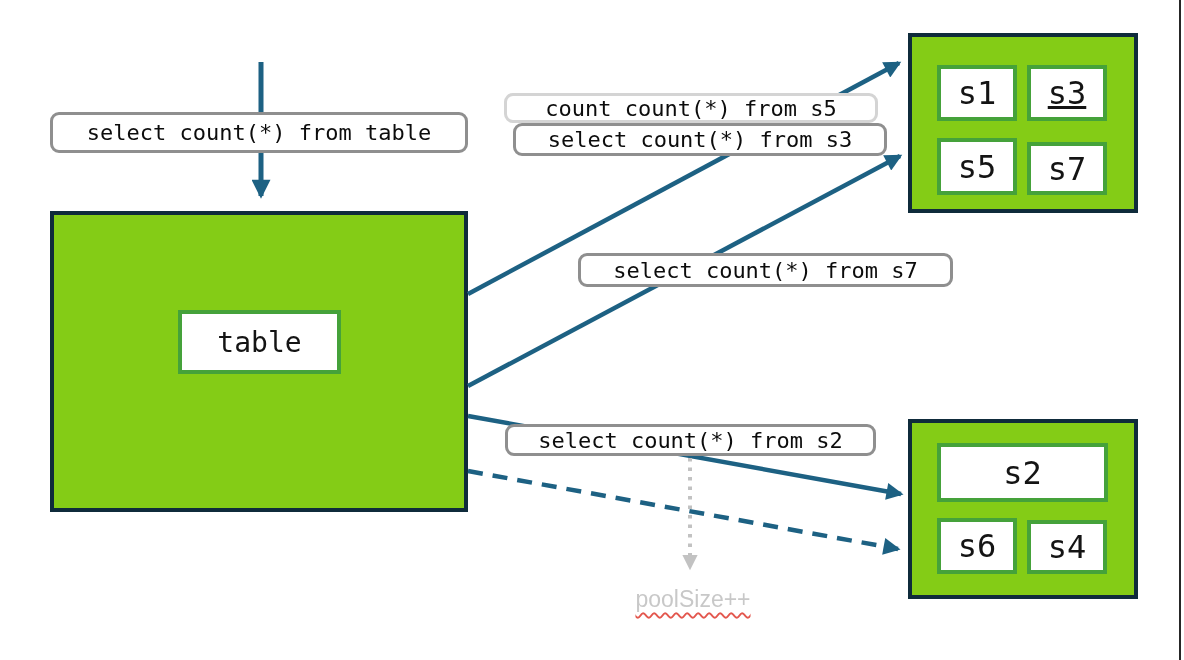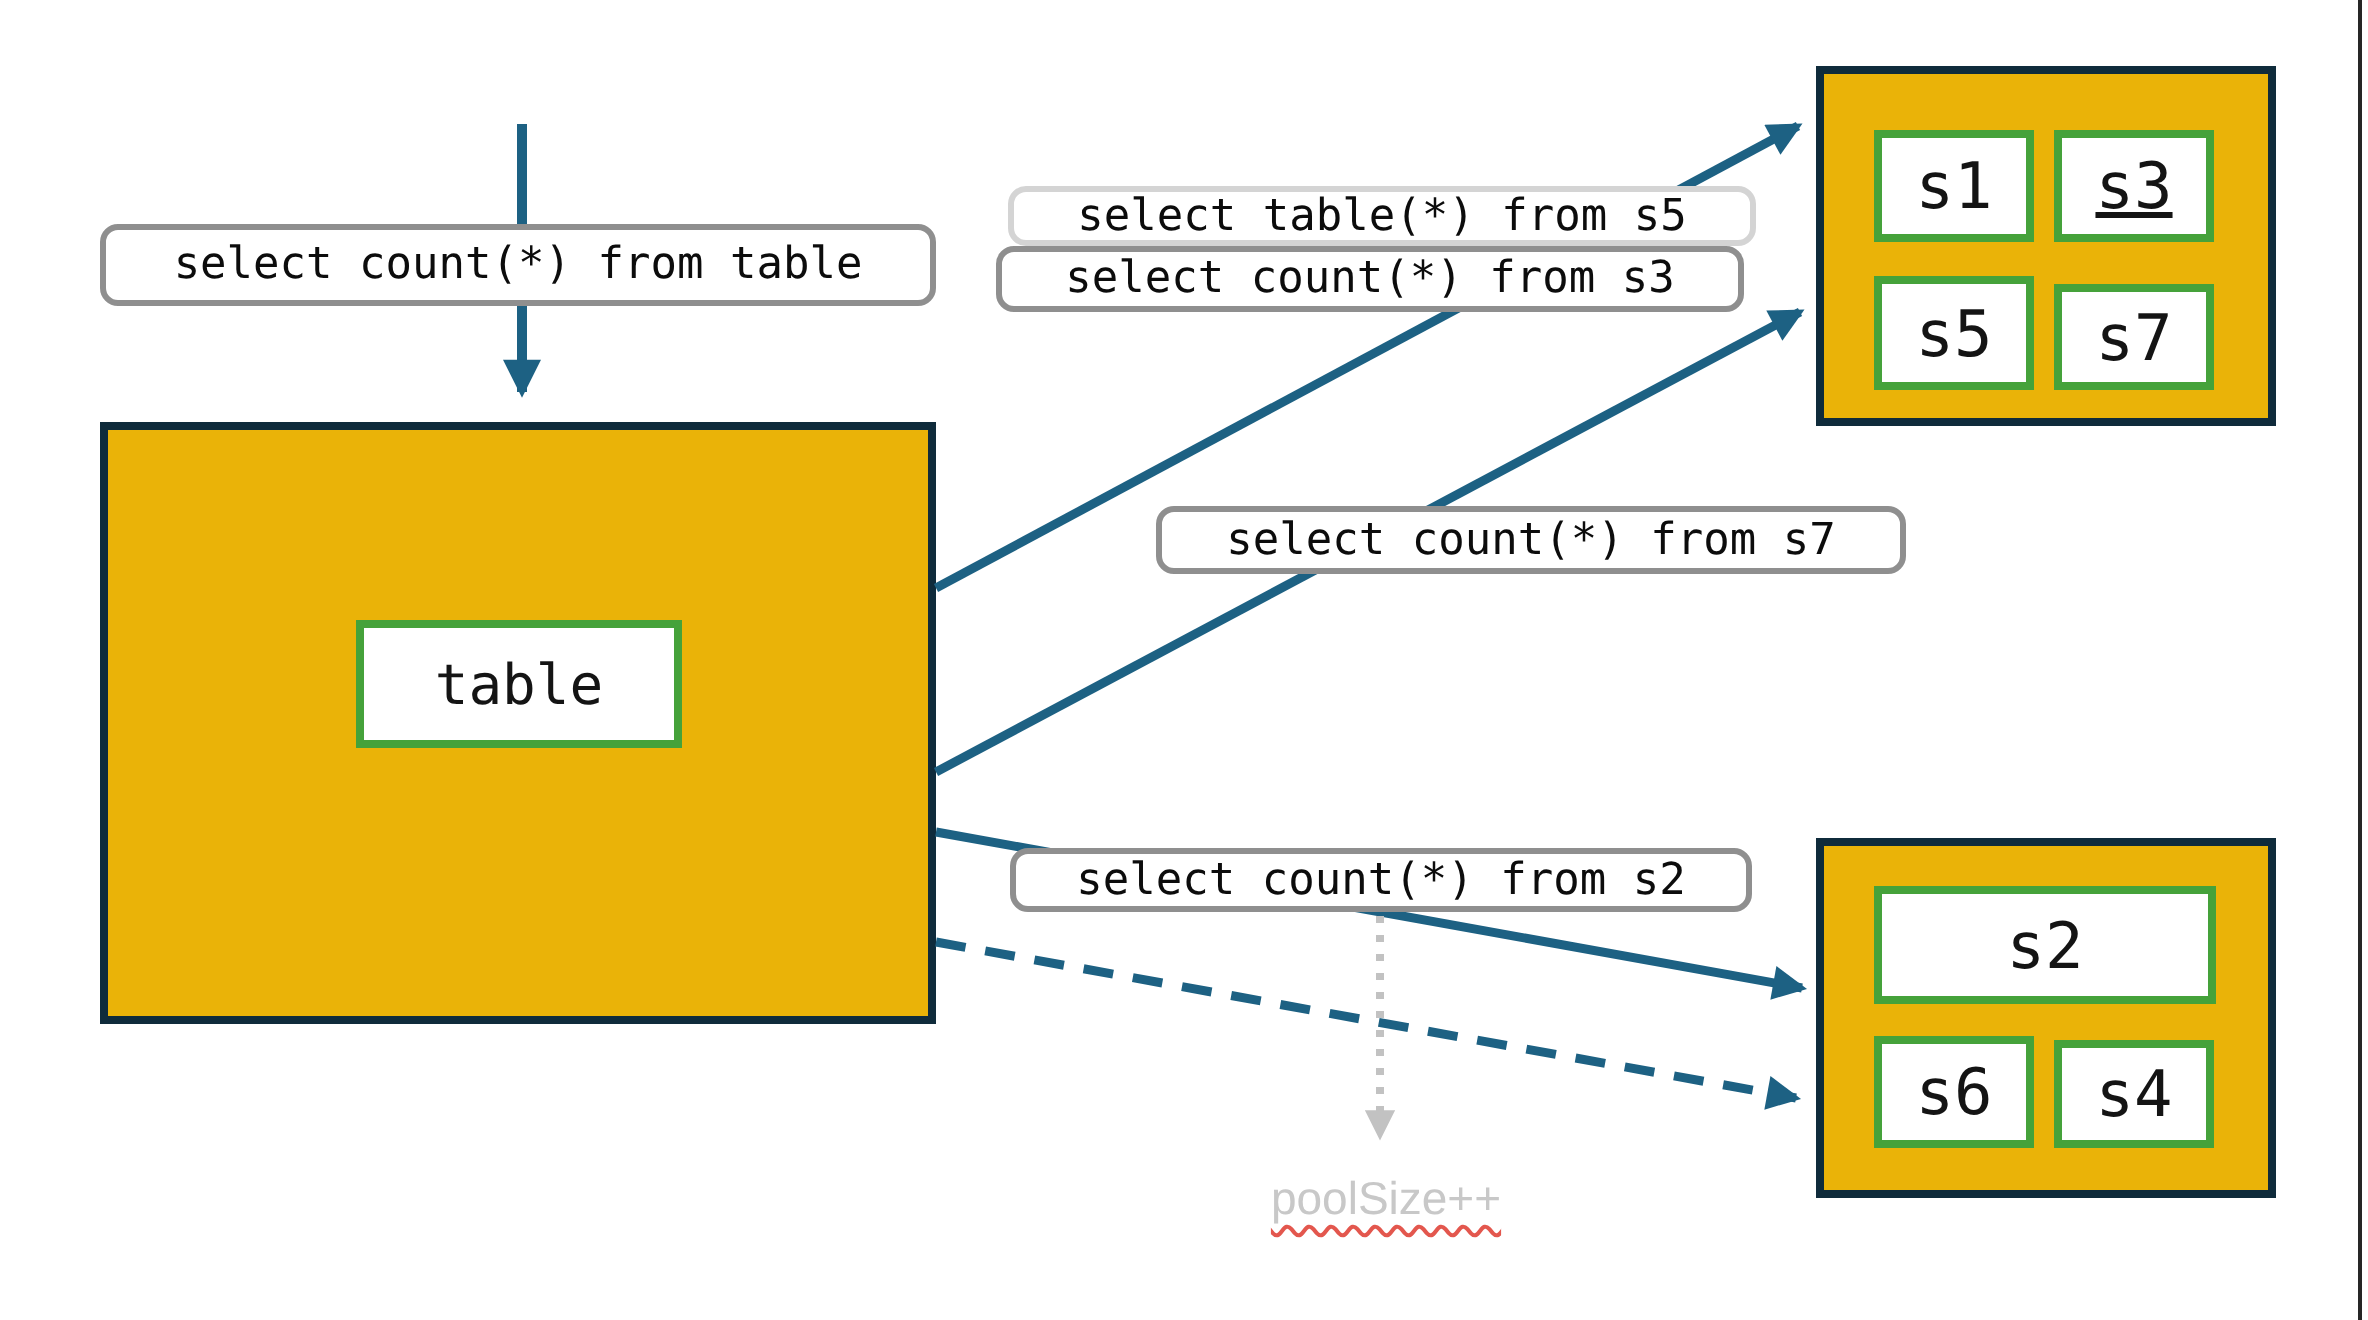--- a/index.html
+++ b/index.html
@@ -2,21 +2,21 @@
 <html><head>
 <meta charset="utf-8">
 <style>
   html,body{margin:0;padding:0;background:#fff;}
   .canvas{
     position:relative;width:1184px;height:660px;background:#ffffff;
     overflow:hidden;font-family:"DejaVu Sans Mono", monospace;
   }
   .edge-line{position:absolute;top:0;left:1179px;width:2px;height:660px;background:#262626;}
   .arrow-layer{position:absolute;top:0;left:0;z-index:2;pointer-events:none;}
-  .node{position:absolute;box-sizing:border-box;background:#eab308;border:4px solid #0f2b3b;z-index:1;}
+  .node{position:absolute;box-sizing:border-box;background:#84cc16;border:4px solid #0f2b3b;z-index:1;}
   .shard{
     position:absolute;box-sizing:border-box;background:#ffffff;border:4px solid #45a23a;
     display:flex;align-items:center;justify-content:center;
     font-size:32px;color:#141414;z-index:1;
   }
   .qlabel{
     position:absolute;box-sizing:border-box;background:#ffffff;border:3px solid #8f8f8f;
     border-radius:9px;display:flex;align-items:center;justify-content:center;
     font-size:22px;color:#0c0c0c;white-space:nowrap;z-index:3;
   }
@@ -85,24 +85,24 @@
     <div class="shard" style="left:115px;top:97px;width:80px;height:54px;">
       <span>s4</span>
     </div>
   </div>
 
   <div class="qlabel" style="left:50px;top:112px;width:418px;height:41px;">
     <span>select count(*) from table</span>
   </div>
 
   <div class="qlabel light" style="left:504px;top:93px;width:374px;height:30px;">
-    <span>select table(*) from s5</span>
+    <span>count count(*) from s5</span>
   </div>
 
-  <div class="qlabel" style="left:498px;top:123px;width:374px;height:33px;">
+  <div class="qlabel" style="left:513px;top:123px;width:374px;height:33px;">
     <span>select count(*) from s3</span>
   </div>
 
   <div class="qlabel" style="left:578px;top:253px;width:375px;height:34px;">
     <span>select count(*) from s7</span>
   </div>
 
   <div class="qlabel" style="left:505px;top:424px;width:371px;height:32px;">
     <span>select count(*) from s2</span>
   </div>

